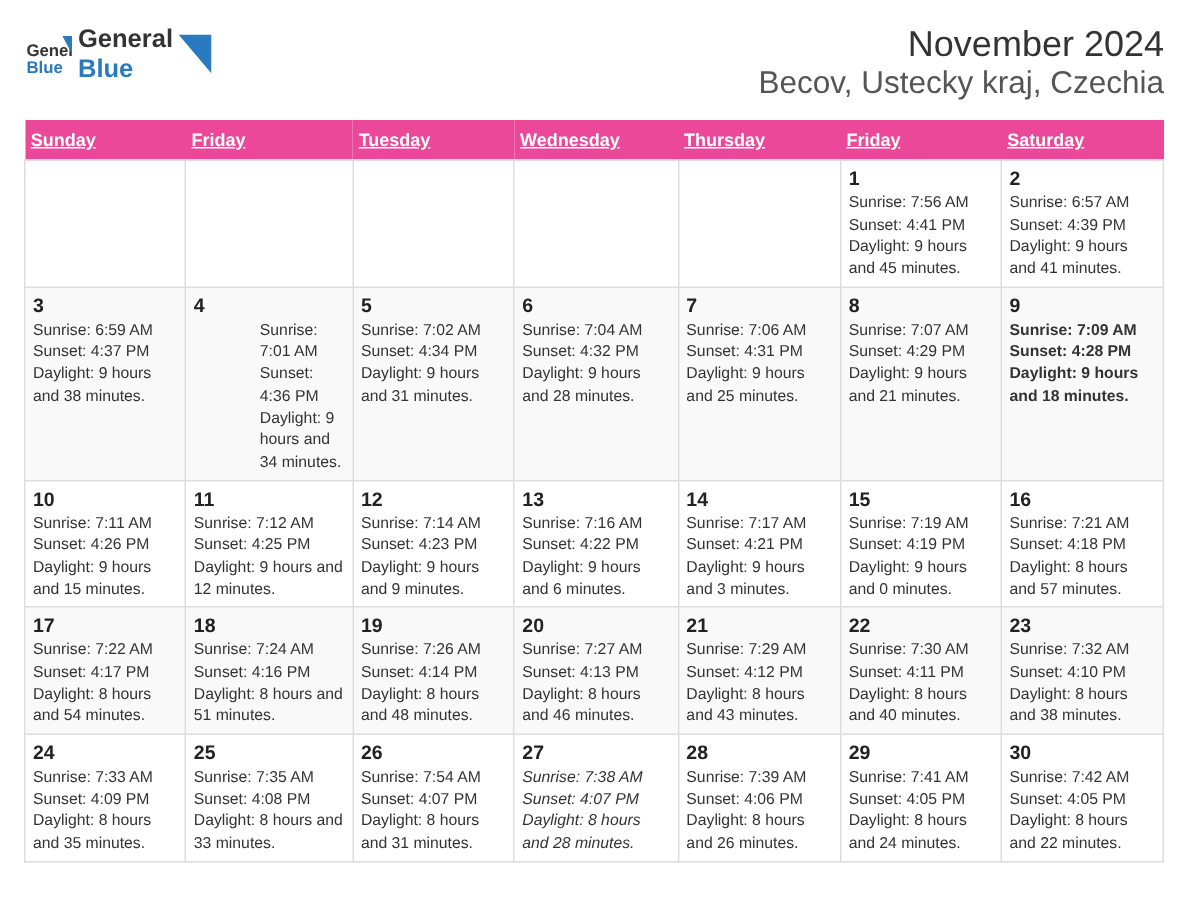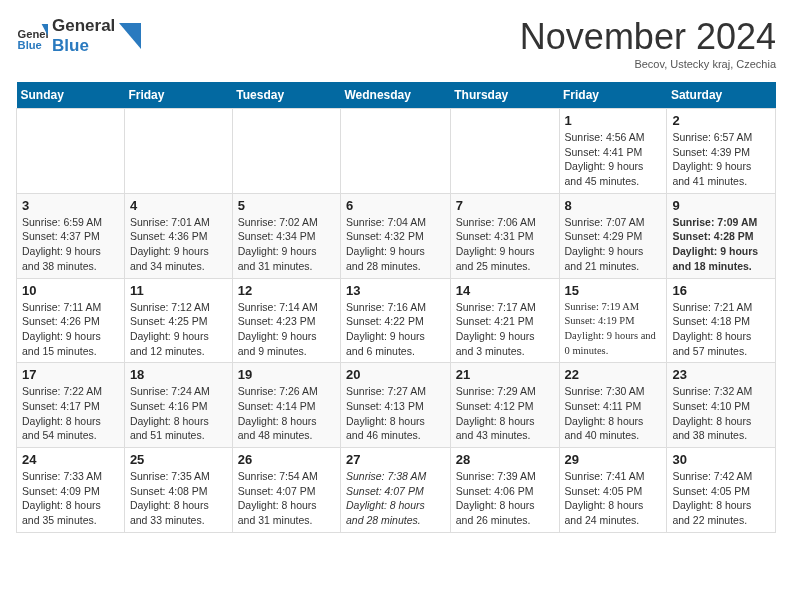--- a/index.html
+++ b/index.html
@@ -22,40 +22,41 @@
       gap: 4px;
     }
     .logo-icon {
       width: 32px;
       height: 32px;
     }
     .title-area {
       text-align: right;
     }
     .month-title {
-      font-size: 36px;
+      font-size: 24px;
       font-weight: 300;
       color: #333;
     }
     .location-title {
-      font-size: 11px;
+      font-size: 21px;
       color: #555;
     }
     table {
       width: 100%;
       border-collapse: collapse;
       font-size: 11px;
     }
     thead th {
-      background-color: #0369a1;
+      background-color: #ec4899;
       color: #fff;
       padding: 6px 4px;
       text-align: left;
       font-size: 12px;
       font-weight: bold;
+      text-decoration: underline;
     }
     tbody td {
       border: 1px solid #ddd;
       vertical-align: top;
       padding: 4px 5px;
       width: 113px;
       min-height: 80px;
       background: #fff;
     }
     tbody tr:nth-child(even) td {
@@ -119,41 +120,41 @@
   </thead>
   <tbody id="calendar-body">
   <tr>
         <td class="empty-cell"></td>
         <td class="empty-cell"></td>
         <td class="empty-cell"></td>
         <td class="empty-cell"></td>
         <td class="empty-cell"></td>
         <td>
           <div class="day-num">1</div>
-          <div class="day-info" style="white-space: pre-line;">Sunrise: 4:56 AM
+          <div class="day-info" style="white-space: pre-line;">Sunrise: 7:56 AM
 Sunset: 4:41 PM
 Daylight: 9 hours and 45 minutes.</div>
         </td>
         <td>
           <div class="day-num">2</div>
           <div class="day-info" style="white-space: pre-line;">Sunrise: 6:57 AM
 Sunset: 4:39 PM
 Daylight: 9 hours and 41 minutes.</div>
         </td>
       </tr>
       <tr>
         <td>
           <div class="day-num">3</div>
           <div class="day-info" style="white-space: pre-line;">Sunrise: 6:59 AM
 Sunset: 4:37 PM
 Daylight: 9 hours and 38 minutes.</div>
         </td>
         <td>
           <div class="day-num">4</div>
-          <div class="day-info" style="white-space: pre-line;">Sunrise: 7:01 AM
+          <div class="day-info" style="white-space: pre-line; margin-left: 44px;">Sunrise: 7:01 AM
 Sunset: 4:36 PM
 Daylight: 9 hours and 34 minutes.</div>
         </td>
         <td>
           <div class="day-num">5</div>
           <div class="day-info" style="white-space: pre-line;">Sunrise: 7:02 AM
 Sunset: 4:34 PM
 Daylight: 9 hours and 31 minutes.</div>
         </td>
         <td>
@@ -207,21 +208,21 @@
 Daylight: 9 hours and 6 minutes.</div>
         </td>
         <td>
           <div class="day-num">14</div>
           <div class="day-info" style="white-space: pre-line;">Sunrise: 7:17 AM
 Sunset: 4:21 PM
 Daylight: 9 hours and 3 minutes.</div>
         </td>
         <td>
           <div class="day-num">15</div>
-          <div class="day-info" style="white-space: pre-line; font-family: Liberation Serif, serif;">Sunrise: 7:19 AM
+          <div class="day-info" style="white-space: pre-line;">Sunrise: 7:19 AM
 Sunset: 4:19 PM
 Daylight: 9 hours and 0 minutes.</div>
         </td>
         <td>
           <div class="day-num">16</div>
           <div class="day-info" style="white-space: pre-line;">Sunrise: 7:21 AM
 Sunset: 4:18 PM
 Daylight: 8 hours and 57 minutes.</div>
         </td>
       </tr>

